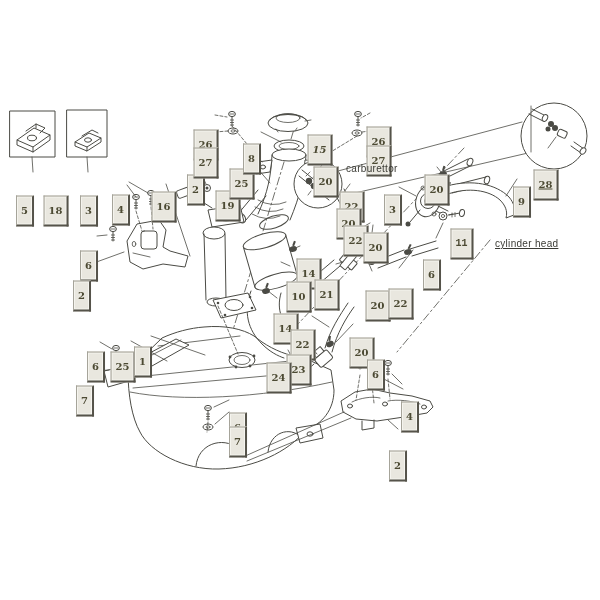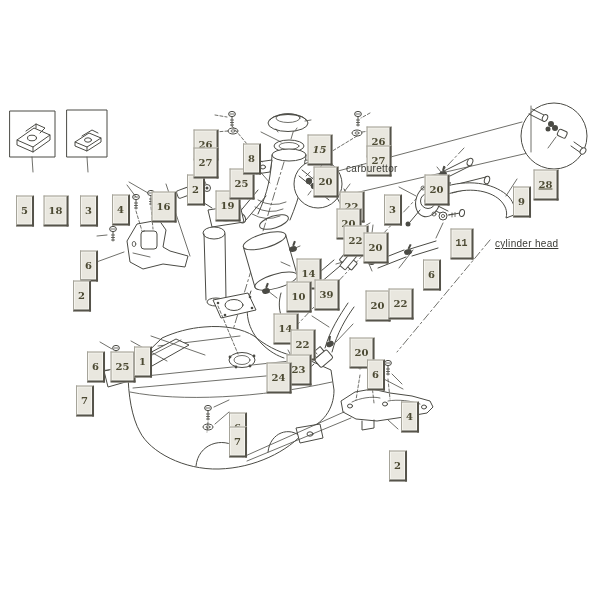--- a/index.html
+++ b/index.html
@@ -355,21 +355,21 @@
       <div class="part-label" style="left: 356px; top: 211px;">22</div>
       <div class="part-label" style="left: 376px; top: 218px;">20</div>
       <div class="part-label" style="left: 393px; top: 180px;">3</div>
       <div class="part-label" style="left: 437px; top: 160px;">20</div>
       <div class="part-label" style="left: 462px; top: 214px; font-family: Liberation Mono, monospace;">11</div>
       <div class="part-label" style="left: 432px; top: 245px;">6</div>
       <div class="part-label" style="left: 522px; top: 172px;">9</div>
       <div class="part-label" style="left: 546px; top: 155px; text-decoration: underline;">28</div>
       <div class="part-label" style="left: 309px; top: 244px;">14</div>
       <div class="part-label" style="left: 299px; top: 267px;">10</div>
-      <div class="part-label" style="left: 327px; top: 265px;">39</div>
+      <div class="part-label" style="left: 327px; top: 265px;">21</div>
       <div class="part-label" style="left: 378px; top: 276px;">20</div>
       <div class="part-label" style="left: 401px; top: 274px;">22</div>
       <div class="part-label" style="left: 286px; top: 299px;">14</div>
       <div class="part-label" style="left: 303px; top: 315px;">22</div>
       <div class="part-label" style="left: 362px; top: 323px;">20</div>
       <div class="part-label" style="left: 299px; top: 340px;">23</div>
       <div class="part-label" style="left: 279px; top: 348px;">24</div>
       <div class="part-label" style="left: 89px; top: 236px;">6</div>
       <div class="part-label" style="left: 82px; top: 266px;">2</div>
       <div class="part-label" style="left: 96px; top: 337px;">6</div>

